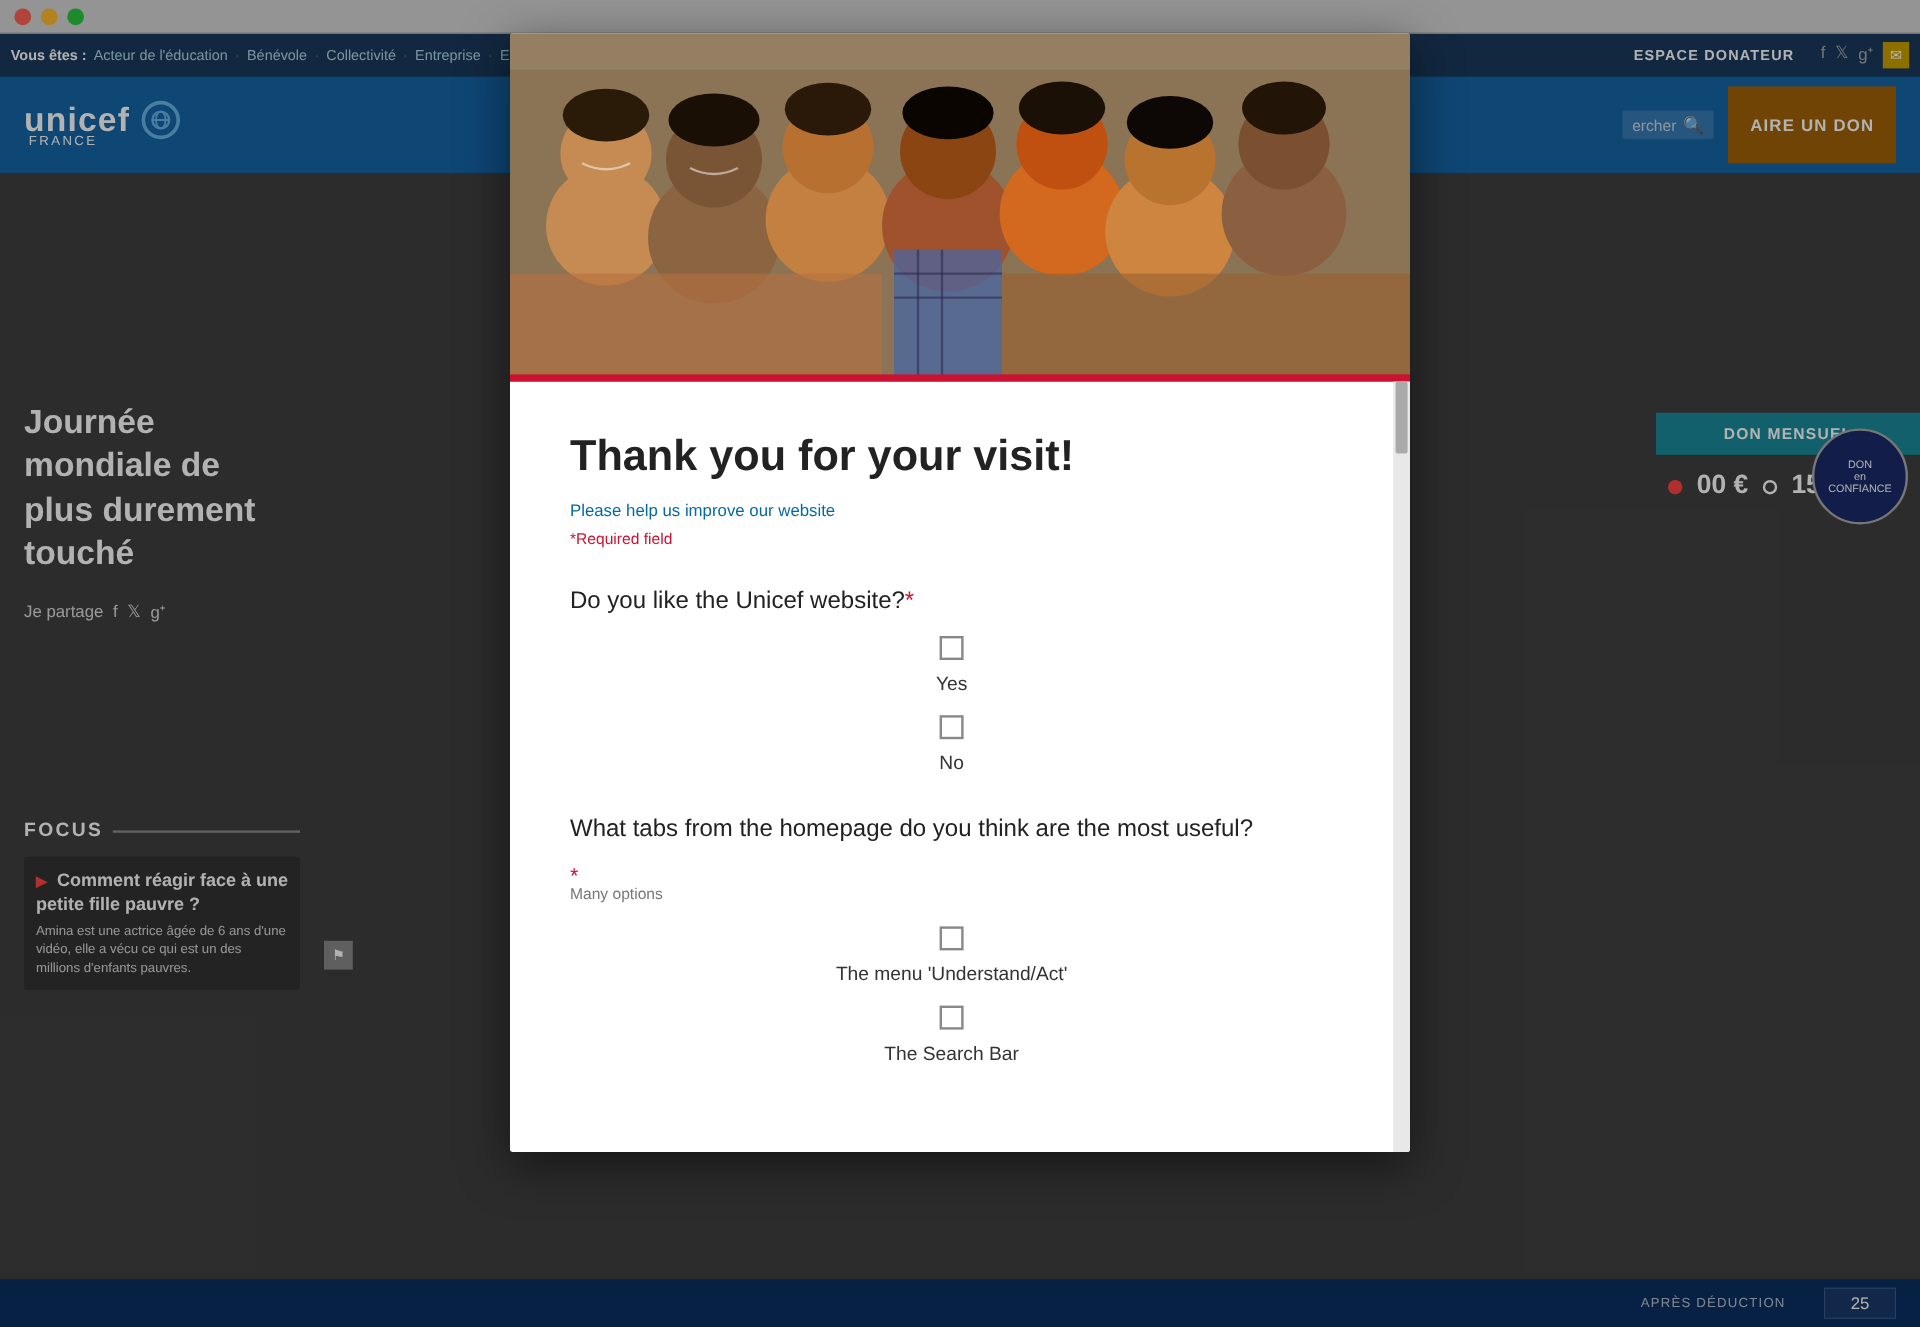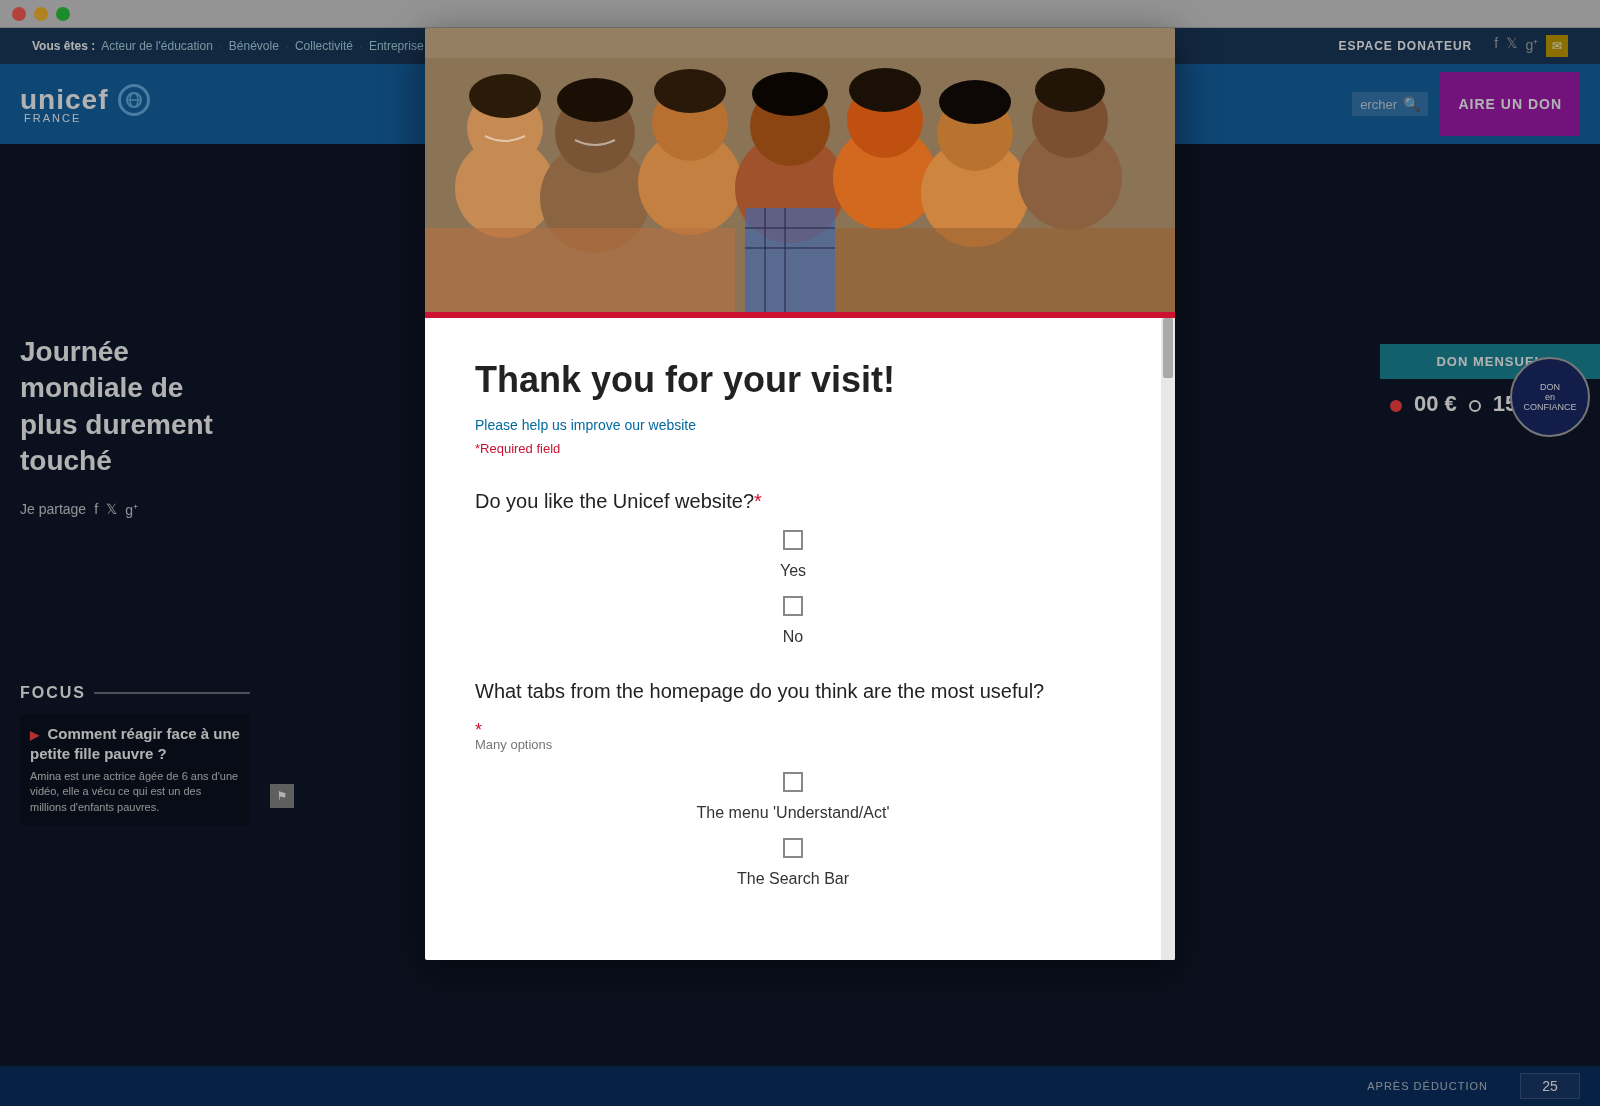--- a/index.html
+++ b/index.html
@@ -42,21 +42,21 @@
     .mac-btn.max   { background: #28c840; }
 
     
     .top-nav {
       position: absolute;
       top: 28px; left: 0; right: 0;
       height: 36px;
       background: #1a3a5c;
       display: flex;
       align-items: center;
-      padding: 0 32px;
+      padding: 0 9px;
       gap: 6px;
       z-index: 5;
     }
     .top-nav-vous {
       color: #ffffff;
       font-size: 12px;
       font-weight: bold;
     }
     .top-nav-link {
       color: #add8e6;
@@ -147,33 +147,33 @@
     }
     .search-placeholder-text {
       color: rgba(255,255,255,0.7);
       font-size: 13px;
     }
     .search-icon-bg {
       color: white;
       font-size: 14px;
     }
     .donate-btn-bg {
-      background: #a21caf;
+      background: #a16207;
       color: white;
       font-size: 14px;
       font-weight: bold;
       padding: 24px 18px;
       letter-spacing: 1px;
     }
 
     
     .content-area {
       position: absolute;
       top: 144px; left: 0; right: 0; bottom: 0;
-      background: #0f172a;
+      background: #404040;
       z-index: 1;
     }
 
     
     .bg-left-text {
       position: absolute;
       top: 190px;
       left: 20px;
       color: white;
       z-index: 2;

